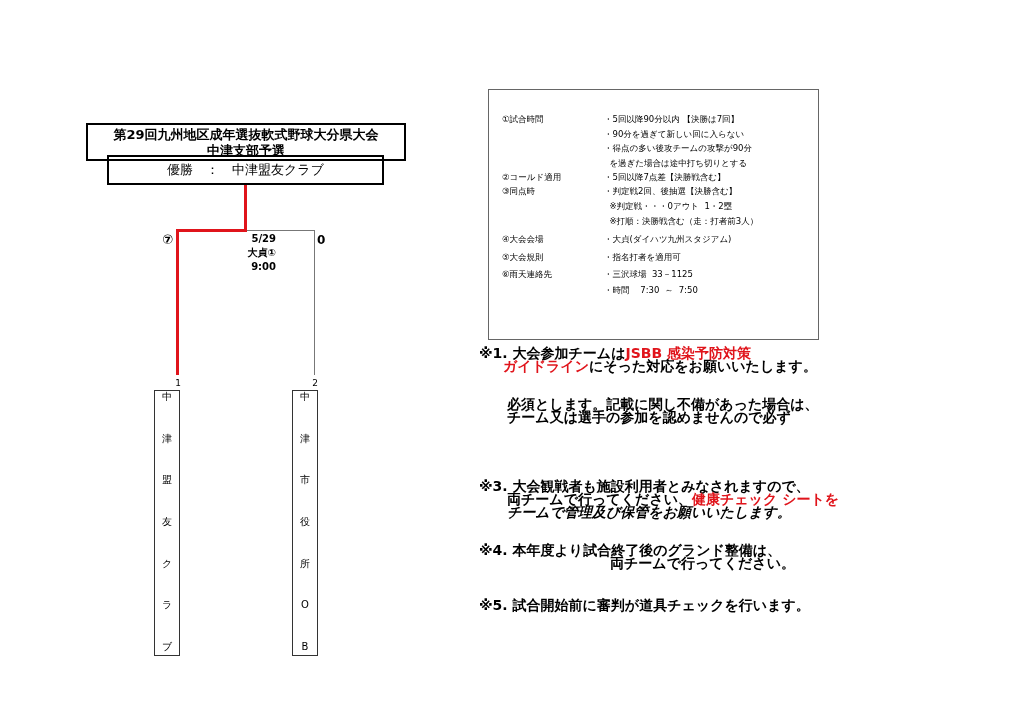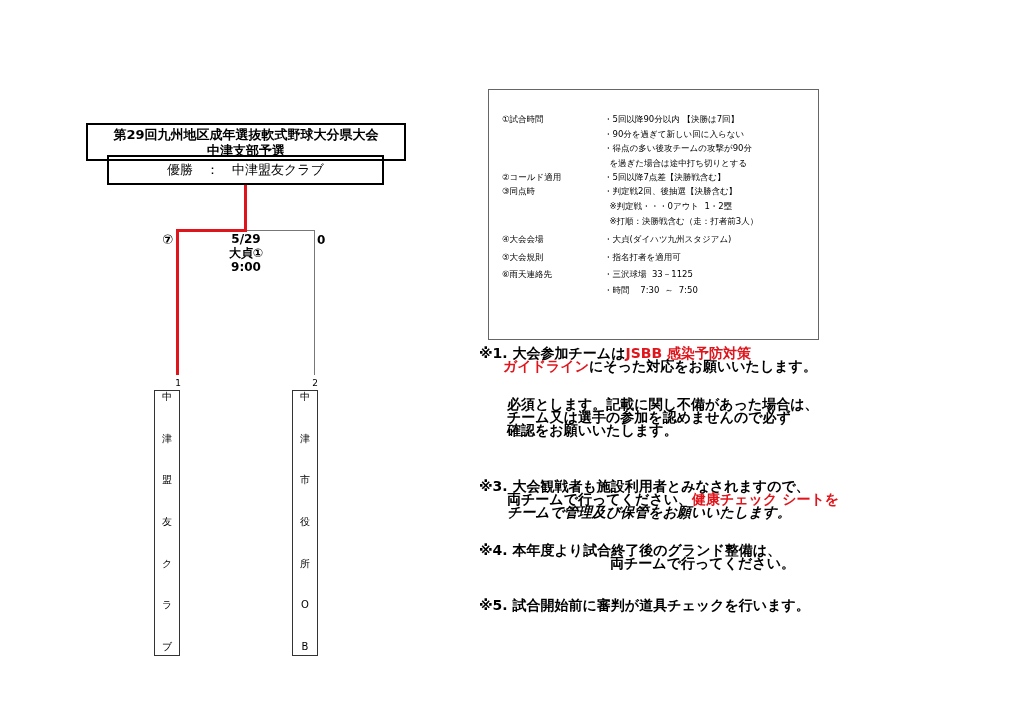--- a/index.html
+++ b/index.html
@@ -3,21 +3,21 @@
 <meta charset="utf-8">
 <style>
   html,body{margin:0;padding:0;background:#fff;}
   body{width:1024px;height:724px;position:relative;overflow:hidden;font-family:"DejaVu Sans",sans-serif;color:#000;}
   .abs{position:absolute;}
   .title-box{left:86px;top:89px;width:320px;height:38px;border:2px solid #000;box-sizing:border-box;text-align:center;font-weight:bold;font-size:13px;line-height:16px;padding-top:2px;margin-top:34px;}
   .winner-box{left:107px;top:155px;width:277px;height:30px;border:2px solid #000;box-sizing:border-box;text-align:center;font-size:13px;line-height:26px;}
   .line-red{background:#e0141b;}
   .line-gray{background:#777;}
   .score{font-weight:bold;font-size:12px;}
-  .match-info{font-size:12px;font-weight:bold;text-align:center;line-height:12px;}
+  .match-info{font-size:10px;font-weight:bold;text-align:right;line-height:12px;}
   .seed{font-size:9px;text-align:center;width:14px;}
   .team-box{width:26px;height:266px;border:1px solid #333;box-sizing:border-box;display:flex;flex-direction:column;justify-content:space-between;align-items:center;padding:0 0 2px 0;font-size:10px;}
   .team-box span{display:block;line-height:12px;}
   .rules-box{left:488px;top:89px;width:331px;height:251px;border:1px solid #666;box-sizing:border-box;}
   .rule-row{position:absolute;font-size:8.5px;line-height:14.5px;white-space:nowrap;}
   .note{position:absolute;font-size:14px;font-weight:bold;line-height:13px;white-space:nowrap;}
   .red{color:#e0141b;}
 </style>
 </head>
 <body>
@@ -95,21 +95,20 @@
 </div>
 
 <div class="note" style="left:479px;top:347px;">
   <div><span>※1. 大会参加チームは</span><span class="red">JSBB 感染予防対策</span></div>
   <div style="padding-left:24px;"><span class="red">ガイドライン</span><span>にそった対応をお願いいたします。</span></div>
 </div>
 
 <div class="note" style="left:479px;top:398px;">
   <div style="padding-left:28px;">必須とします。記載に関し不備があった場合は、</div>
   <div style="padding-left:28px;">チーム又は選手の参加を認めませんので必ず</div>
-  <div style="padding-left:28px;">確認をお願いいたします。</div>
 </div>
 
 <div class="note" style="left:479px;top:480px;">
   <div>※3. 大会観戦者も施設利用者とみなされますので、</div>
   <div style="padding-left:28px;"><span>両チームで行ってください、</span><span class="red">健康チェック シートを</span></div>
   <div style="padding-left:28px;font-style:italic;">チームで管理及び保管をお願いいたします。</div>
 </div>
 
 <div class="note" style="left:479px;top:544px;">
   <div>※4. 本年度より試合終了後のグランド整備は、</div>

